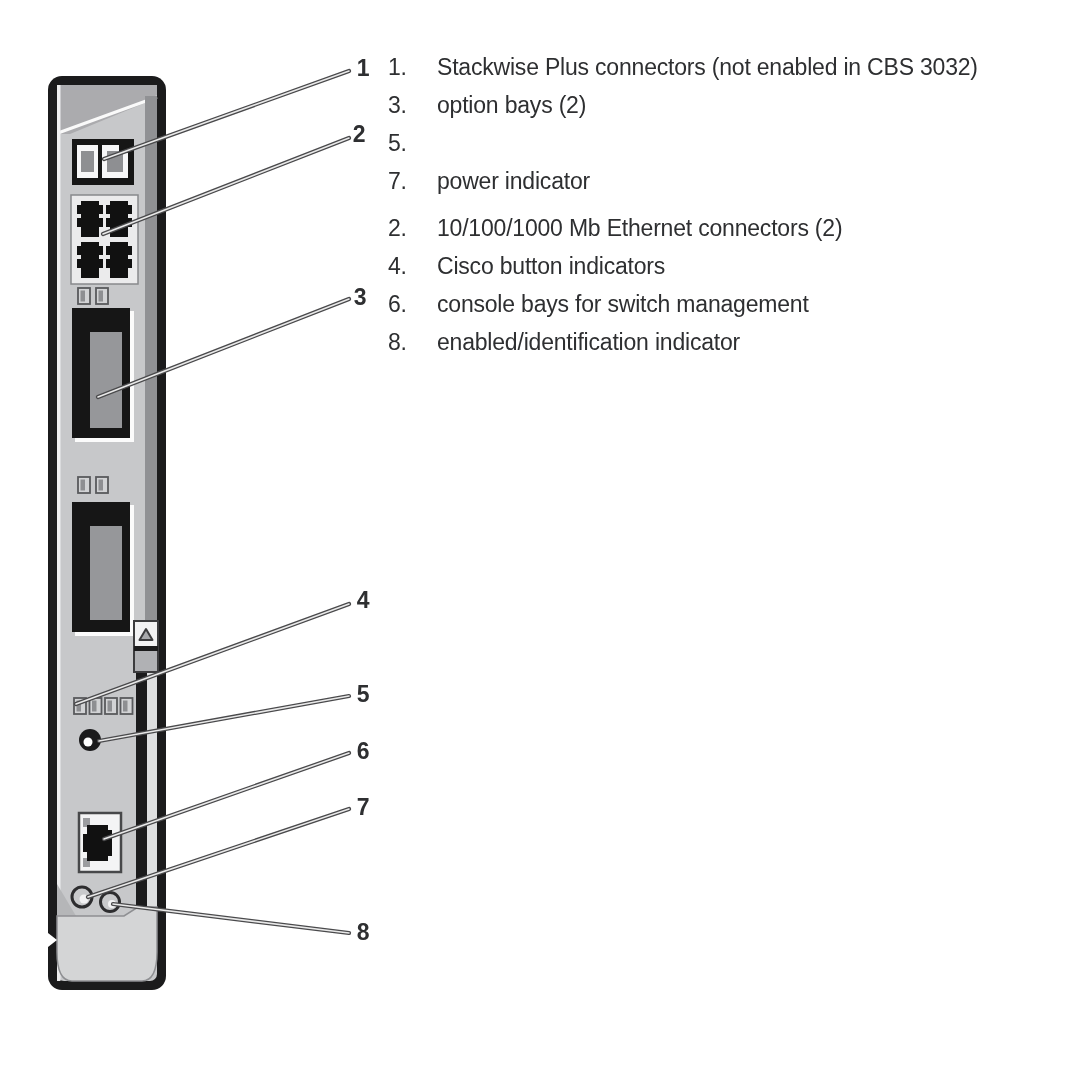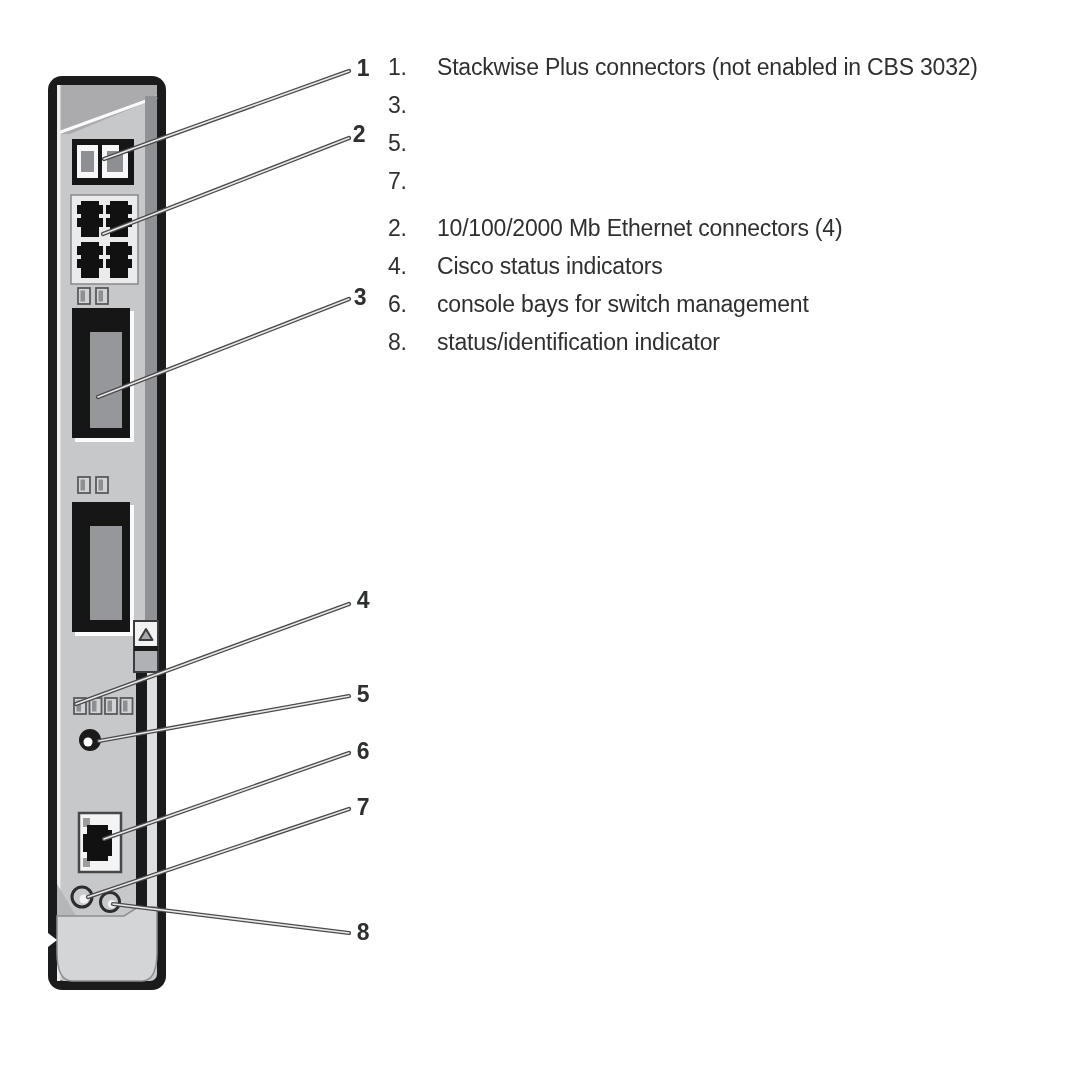--- a/index.html
+++ b/index.html
@@ -181,41 +181,43 @@
   <div class="callout" style="left:363px;top:932px">8</div>
 
   <div class="legend">
     <div class="lgroup">
       <div class="lrow">
         <span class="lnum">1.</span>
         <span class="llabel">Stackwise Plus connectors (not enabled in CBS 3032)</span>
       </div>
       <div class="lrow">
         <span class="lnum">3.</span>
+        <span class="llabel">option bays (2)</span>
       </div>
       <div class="lrow">
         <span class="lnum">5.</span>
       </div>
       <div class="lrow">
         <span class="lnum">7.</span>
+        <span class="llabel">power indicator</span>
       </div>
     </div>
     <div class="lgroup">
       <div class="lrow">
         <span class="lnum">2.</span>
-        <span class="llabel">10/100/2000 Mb Ethernet connectors (4)</span>
+        <span class="llabel">10/100/1000 Mb Ethernet connectors (2)</span>
       </div>
       <div class="lrow">
         <span class="lnum">4.</span>
-        <span class="llabel">Cisco status indicators</span>
+        <span class="llabel">Cisco button indicators</span>
       </div>
       <div class="lrow">
         <span class="lnum">6.</span>
         <span class="llabel">console bays for switch management</span>
       </div>
       <div class="lrow">
         <span class="lnum">8.</span>
-        <span class="llabel">status/identification indicator</span>
+        <span class="llabel">enabled/identification indicator</span>
       </div>
     </div>
   </div>
 
 </div>
 
 </body></html>

